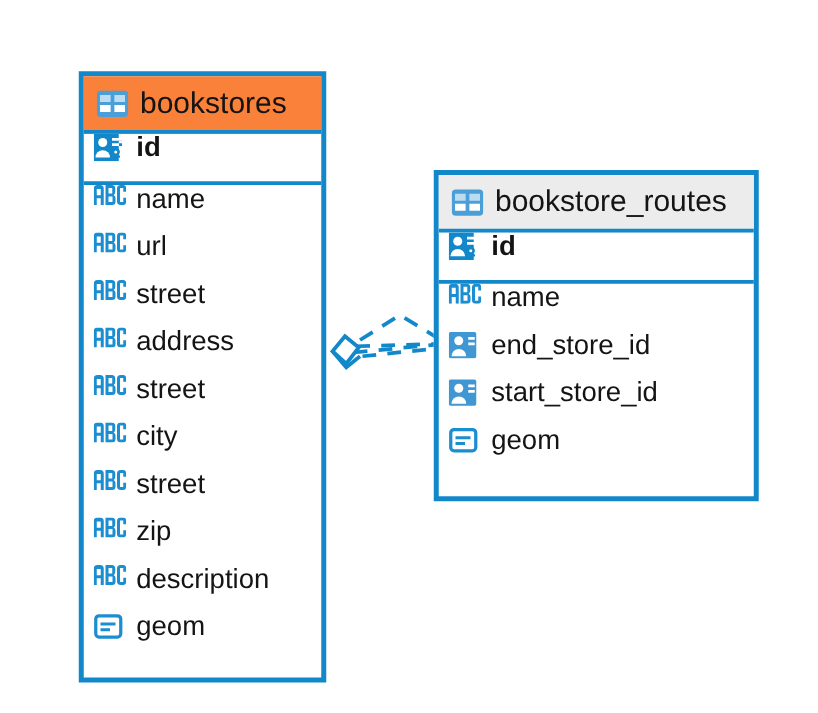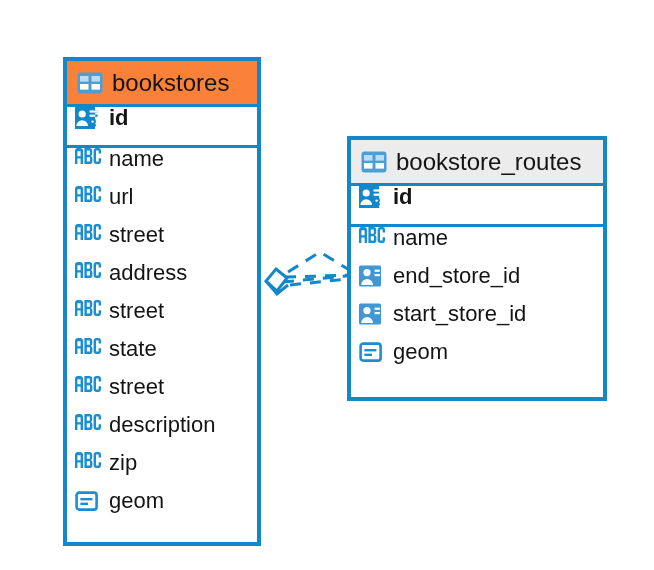--- a/index.html
+++ b/index.html
@@ -210,21 +210,21 @@
       </div>
 
       <div class="field-row">
         <svg class="ico abc-ico" viewBox="0 0 26 16">
           <g fill="#1b8dd1">
             <path d="M0 16 V3 Q0 0 3 0 H5 Q8 0 8 3 V16 H5.6 V10.6 H2.4 V16 Z M2.4 8.2 H5.6 V3.2 H2.4 Z"></path>
             <path d="M9.4 16 V0 H14.4 Q17.2 0 17.2 2.8 V5.4 Q17.2 7.2 15.9 7.9 Q17.4 8.6 17.4 10.4 V13.2 Q17.4 16 14.6 16 Z M11.8 6.8 H14.8 V2.4 H11.8 Z M11.8 13.6 H15 V9.2 H11.8 Z"></path>
             <path d="M18.6 13 V3 Q18.6 0 21.6 0 H23.4 Q26 0 26 3 V5.4 H23.6 V2.4 H21 V13.6 H23.6 V10.2 H26 V13 Q26 16 23.4 16 H21.6 Q18.6 16 18.6 13 Z"></path>
           </g>
         </svg>
-        <span class="field-label">state</span>
+        <span class="field-label">city</span>
       </div>
 
       <div class="field-row">
         <svg class="ico abc-ico" viewBox="0 0 26 16">
           <g fill="#1b8dd1">
             <path d="M0 16 V3 Q0 0 3 0 H5 Q8 0 8 3 V16 H5.6 V10.6 H2.4 V16 Z M2.4 8.2 H5.6 V3.2 H2.4 Z"></path>
             <path d="M9.4 16 V0 H14.4 Q17.2 0 17.2 2.8 V5.4 Q17.2 7.2 15.9 7.9 Q17.4 8.6 17.4 10.4 V13.2 Q17.4 16 14.6 16 Z M11.8 6.8 H14.8 V2.4 H11.8 Z M11.8 13.6 H15 V9.2 H11.8 Z"></path>
             <path d="M18.6 13 V3 Q18.6 0 21.6 0 H23.4 Q26 0 26 3 V5.4 H23.6 V2.4 H21 V13.6 H23.6 V10.2 H26 V13 Q26 16 23.4 16 H21.6 Q18.6 16 18.6 13 Z"></path>
           </g>
         </svg>
@@ -232,32 +232,32 @@
       </div>
 
       <div class="field-row">
         <svg class="ico abc-ico" viewBox="0 0 26 16">
           <g fill="#1b8dd1">
             <path d="M0 16 V3 Q0 0 3 0 H5 Q8 0 8 3 V16 H5.6 V10.6 H2.4 V16 Z M2.4 8.2 H5.6 V3.2 H2.4 Z"></path>
             <path d="M9.4 16 V0 H14.4 Q17.2 0 17.2 2.8 V5.4 Q17.2 7.2 15.9 7.9 Q17.4 8.6 17.4 10.4 V13.2 Q17.4 16 14.6 16 Z M11.8 6.8 H14.8 V2.4 H11.8 Z M11.8 13.6 H15 V9.2 H11.8 Z"></path>
             <path d="M18.6 13 V3 Q18.6 0 21.6 0 H23.4 Q26 0 26 3 V5.4 H23.6 V2.4 H21 V13.6 H23.6 V10.2 H26 V13 Q26 16 23.4 16 H21.6 Q18.6 16 18.6 13 Z"></path>
           </g>
         </svg>
+        <span class="field-label">zip</span>
+      </div>
+
+      <div class="field-row">
+        <svg class="ico abc-ico" viewBox="0 0 26 16">
+          <g fill="#1b8dd1">
+            <path d="M0 16 V3 Q0 0 3 0 H5 Q8 0 8 3 V16 H5.6 V10.6 H2.4 V16 Z M2.4 8.2 H5.6 V3.2 H2.4 Z"></path>
+            <path d="M9.4 16 V0 H14.4 Q17.2 0 17.2 2.8 V5.4 Q17.2 7.2 15.9 7.9 Q17.4 8.6 17.4 10.4 V13.2 Q17.4 16 14.6 16 Z M11.8 6.8 H14.8 V2.4 H11.8 Z M11.8 13.6 H15 V9.2 H11.8 Z"></path>
+            <path d="M18.6 13 V3 Q18.6 0 21.6 0 H23.4 Q26 0 26 3 V5.4 H23.6 V2.4 H21 V13.6 H23.6 V10.2 H26 V13 Q26 16 23.4 16 H21.6 Q18.6 16 18.6 13 Z"></path>
+          </g>
+        </svg>
         <span class="field-label">description</span>
-      </div>
-
-      <div class="field-row">
-        <svg class="ico abc-ico" viewBox="0 0 26 16">
-          <g fill="#1b8dd1">
-            <path d="M0 16 V3 Q0 0 3 0 H5 Q8 0 8 3 V16 H5.6 V10.6 H2.4 V16 Z M2.4 8.2 H5.6 V3.2 H2.4 Z"></path>
-            <path d="M9.4 16 V0 H14.4 Q17.2 0 17.2 2.8 V5.4 Q17.2 7.2 15.9 7.9 Q17.4 8.6 17.4 10.4 V13.2 Q17.4 16 14.6 16 Z M11.8 6.8 H14.8 V2.4 H11.8 Z M11.8 13.6 H15 V9.2 H11.8 Z"></path>
-            <path d="M18.6 13 V3 Q18.6 0 21.6 0 H23.4 Q26 0 26 3 V5.4 H23.6 V2.4 H21 V13.6 H23.6 V10.2 H26 V13 Q26 16 23.4 16 H21.6 Q18.6 16 18.6 13 Z"></path>
-          </g>
-        </svg>
-        <span class="field-label">zip</span>
       </div>
 
       <div class="field-row">
         <svg class="ico" width="26" height="22" viewBox="0 0 26 22">
           <rect x="1.6" y="2.6" width="20" height="17" rx="2.6" fill="#ffffff" stroke="#1b8dd1" stroke-width="2.6"></rect>
           <rect x="5.4" y="8" width="12" height="2.4" fill="#1b8dd1"></rect>
           <rect x="5.4" y="12.6" width="7.6" height="2.4" fill="#1b8dd1"></rect>
         </svg>
         <span class="field-label">geom</span>
       </div>

